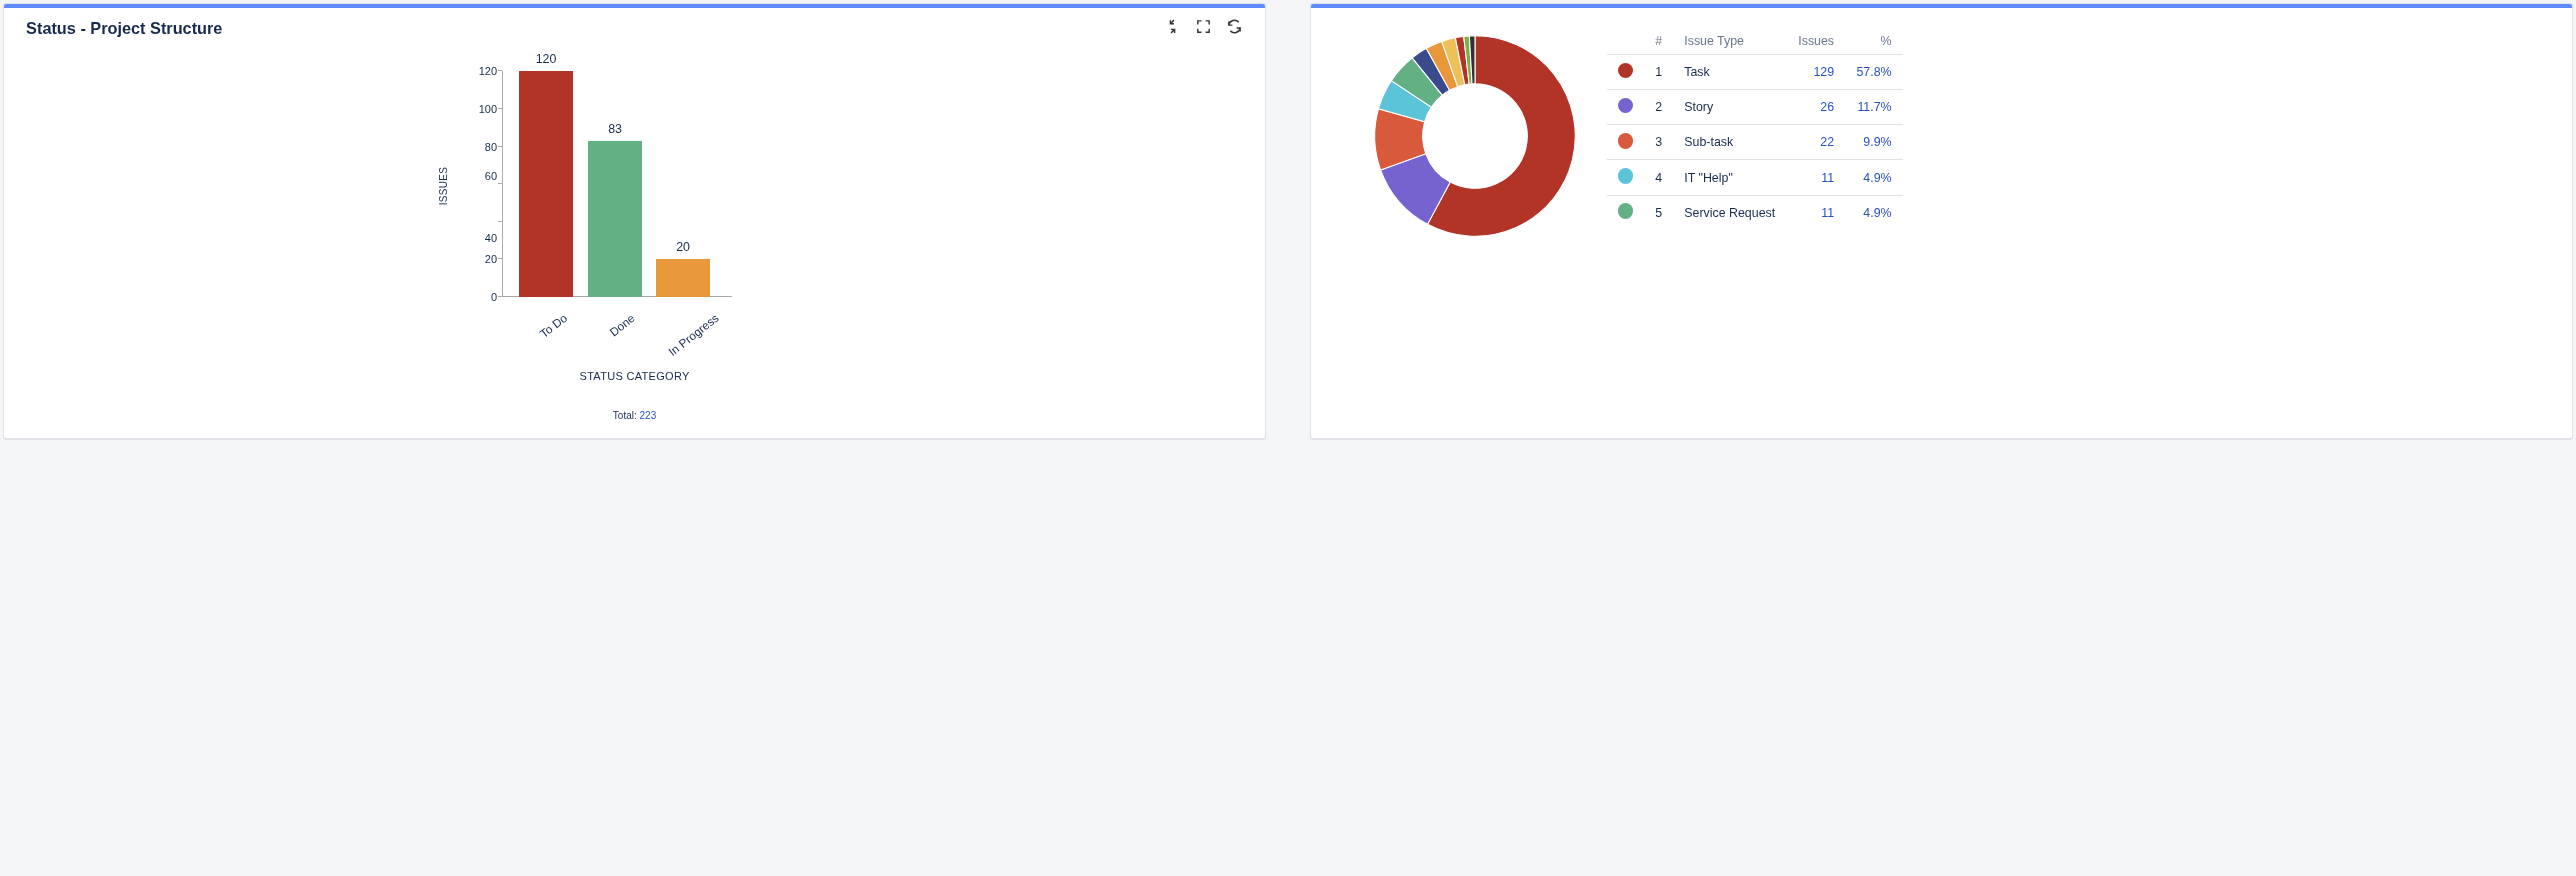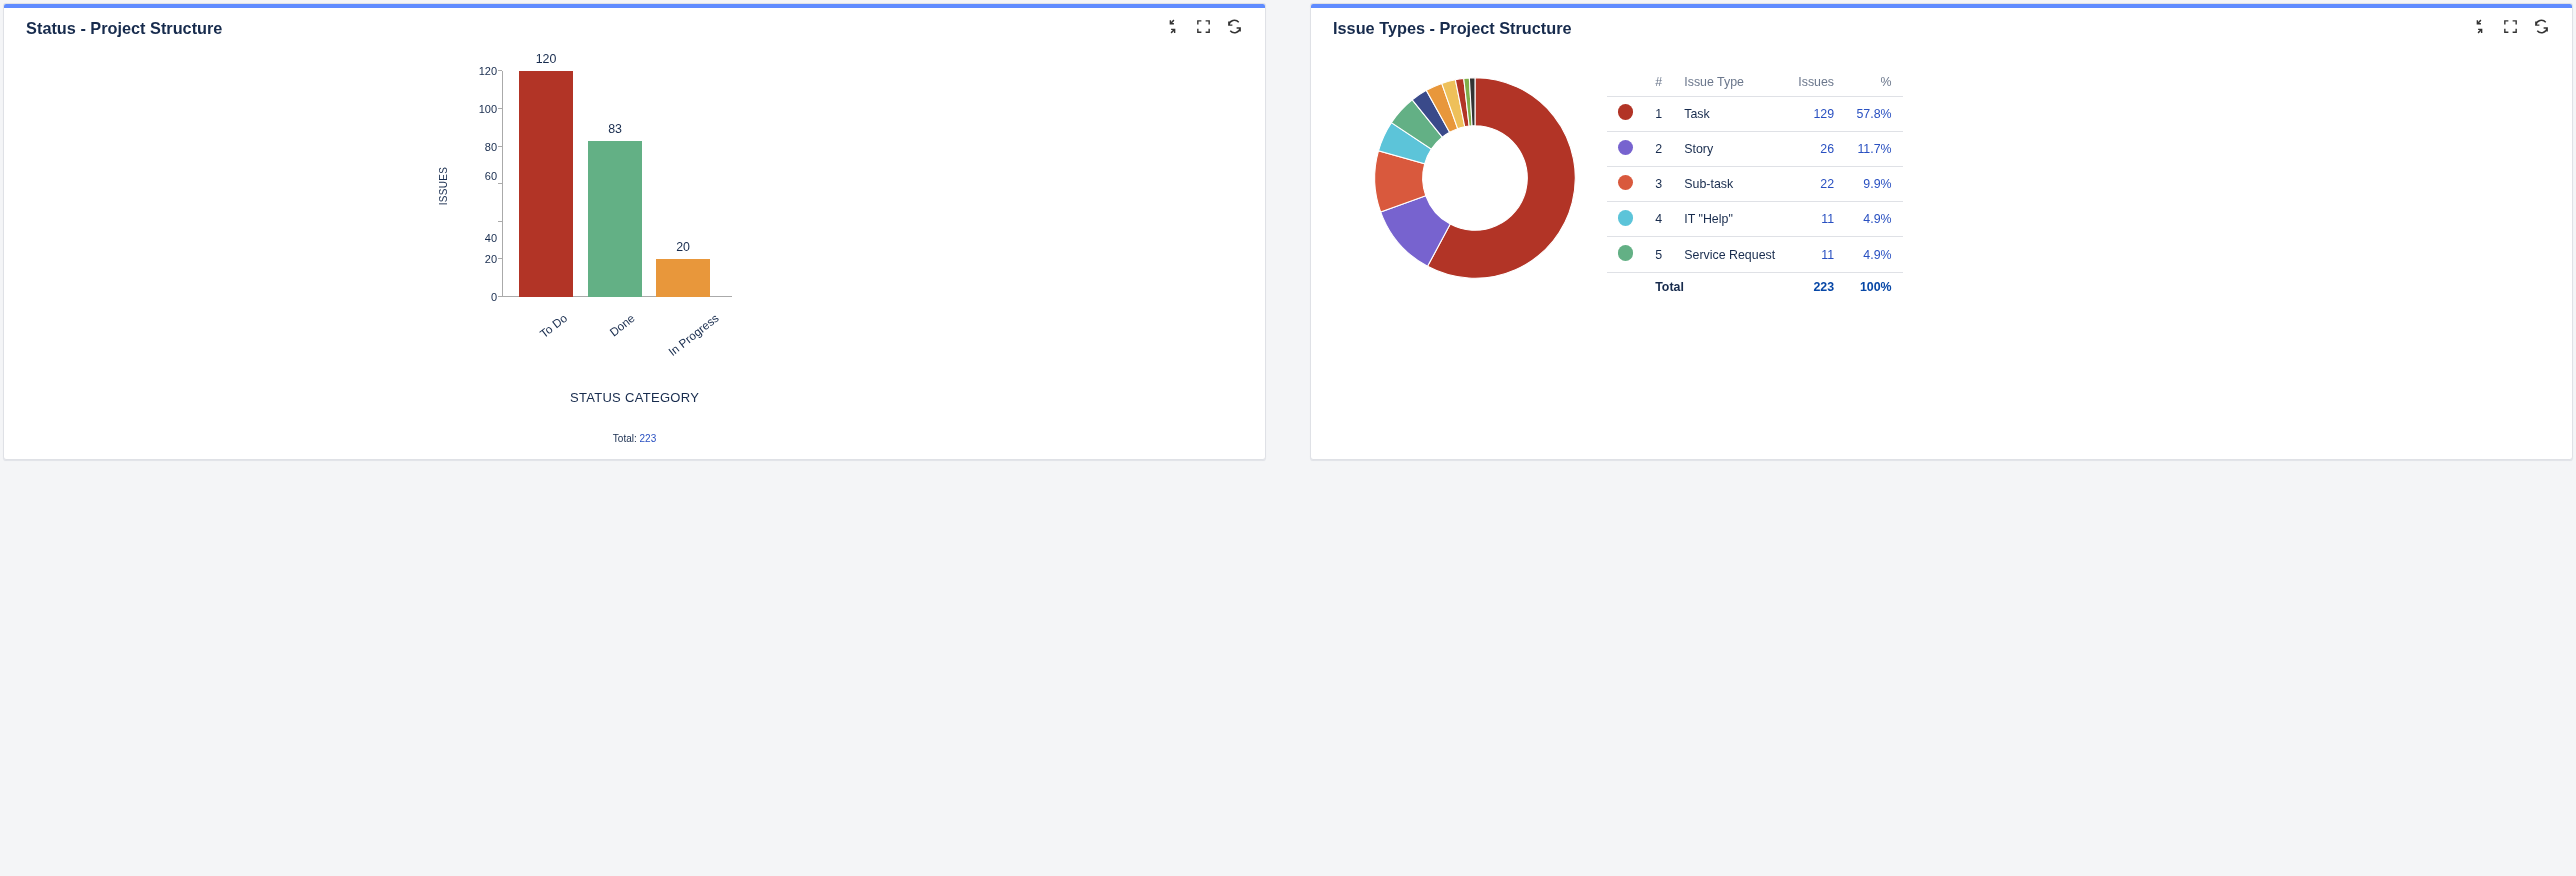--- a/index.html
+++ b/index.html
@@ -44,21 +44,21 @@
   }
   .bar-area{position:absolute;left:54px;right:0;top:17px;bottom:22px;}
   .bar-axis-y{position:absolute;left:0;top:0;bottom:0;width:0.8px;background:#aaa;}
   .bar-axis-x{position:absolute;left:0;right:89px;bottom:0;height:0.8px;background:#aaa;}
   .bar-tick{position:absolute;left:-36px;width:31px;text-align:right;font-size:11px;color:var(--ink);transform:translateY(50%);}
   .bar-tickmark{position:absolute;left:-3.9px;width:3.9px;height:0.8px;background:#aaa;}
   .bar-item{position:absolute;bottom:0;width:54px;}
   .bar-rect{position:absolute;left:0;right:0;bottom:0;}
   .bar-val{position:absolute;left:50%;transform:translate(-50%,-100%);top:0;font-size:12.4px;color:var(--ink);margin-top:-4.7px;}
   .bar-cat{position:absolute;top:100%;left:50%;white-space:nowrap;font-size:11.7px;color:var(--ink);transform:translateX(-50%) rotate(-38deg);transform-origin:top right;margin-top:14px;}
-  .bar-xlabel{margin-top:71px;font-size:13px;color:var(--ink);letter-spacing:0.3px;}
+  .bar-xlabel{margin-top:51px;font-size:11px;color:var(--ink);letter-spacing:0.3px;}
   .bar-total{margin-top:28px;font-size:10px;color:var(--ink);}
   .bar-total a{color:var(--link);text-decoration:none;}
 
   
   .dtwrap{display:flex;align-items:flex-start;gap:23px;padding:15.6px 7.8px 7.8px 39px;}
   .donut-svg{width:218px;height:218px;}
   .tbl{border-collapse:collapse;font-size:12.4px;min-width:296px;}
   .tbl th{text-align:left;font-weight:400;color:var(--muted);padding:6.2px 11px;border-bottom:0.8px solid var(--border);}
   .tbl td{padding:7.8px 11px;border-bottom:0.8px solid var(--border);vertical-align:middle;}
   .tbl tr:last-child td{border-bottom:none;}
@@ -137,40 +137,20 @@
         </div>
         <div class="bar-xlabel">STATUS CATEGORY</div>
         <div class="bar-total">
           <span>Total: </span><a href="#">223</a>
         </div>
       </div>
     </div>
   </div>
 
   <div class="card">
-    <div class="card-head">
-      <div class="card-title">Issue Types - Project Structure</div>
-      <div class="card-actions">
-        <span>
-          <svg viewBox="0 0 24 24">
-              <path d="M14 3l-5 5M9 3v5h5M10 21l5-5M15 21v-5h-5"></path>
-            </svg>
-        </span>
-        <span>
-          <svg viewBox="0 0 24 24">
-              <path d="M4 9V4h5M20 9V4h-5M4 15v5h5M20 15v5h-5"></path>
-            </svg>
-        </span>
-        <span>
-          <svg viewBox="0 0 24 24">
-              <path d="M4 5v5h5M4 10a8 8 0 0 1 14-4M20 19v-5h-5M20 14a8 8 0 0 1-14 4"></path>
-            </svg>
-        </span>
-      </div>
-    </div>
     <div class="card-body">
       <div class="dtwrap">
         <svg class="donut-svg" id="donut-svg" viewBox="0 0 200 200">
             <path d="M 100 8 A 92 92 0 1 1 56.45300492237124 181.04109586937346 L 77.27982865515021 142.28231088836876 A 48 48 0 1 0 100 52 Z" fill="#b23426" stroke="#fff" stroke-width="1"></path>
             <path d="M 56.45300492237124 181.04109586937346 A 92 92 0 0 1 13.425806012926358 131.12730209138823 L 54.830855311092016 116.24033152594168 A 48 48 0 0 0 77.27982865515021 142.28231088836876 Z" fill="#7763cf" stroke="#fff" stroke-width="1"></path>
             <path d="M 13.425806012926358 131.12730209138823 A 92 92 0 0 1 11.449722002079739 75.04307177373308 L 53.79985495760682 86.9789939689042 A 48 48 0 0 0 54.830855311092016 116.24033152594168 Z" fill="#d9593d" stroke="#fff" stroke-width="1"></path>
             <path d="M 11.449722002079739 75.04307177373308 A 92 92 0 0 1 23.28051732805983 49.224799571544075 L 59.97244382333556 73.5085910808056 A 48 48 0 0 0 53.79985495760682 86.9789939689042 Z" fill="#5cc4d9" stroke="#fff" stroke-width="1"></path>
             <path d="M 23.28051732805983 49.224799571544075 A 92 92 0 0 1 42.42206024486514 28.244994226506662 L 69.95933577992963 62.562605683394786 A 48 48 0 0 0 59.97244382333556 73.5085910808056 Z" fill="#63b085" stroke="#fff" stroke-width="1"></path>
             <path d="M 42.42206024486514 28.244994226506662 A 92 92 0 0 1 55.31566838636954 19.580409673742395 L 76.68643567984498 58.0419528732569 A 48 48 0 0 0 69.95933577992963 62.562605683394786 Z" fill="#3a4a8a" stroke="#fff" stroke-width="1"></path>
             <path d="M 55.31566838636954 19.580409673742395 A 92 92 0 0 1 69.48328762105419 13.208697062547245 L 84.07823701968044 54.71758107611161 A 48 48 0 0 0 76.68643567984498 58.0419528732569 Z" fill="#e8973b" stroke="#fff" stroke-width="1"></path>
@@ -218,26 +198,20 @@
                 <td class="num td-right">11</td>
                 <td class="num td-right">4.9%</td>
               </tr>
               <tr>
                 <td><span class="dot" style="background:#63b085"></span></td>
                 <td>5</td>
                 <td>Service Request</td>
                 <td class="num td-right">11</td>
                 <td class="num td-right">4.9%</td>
               </tr>
-              <tr class="trow-total">
-                <td></td>
-                <td colspan="2">Total</td>
-                <td class="num td-right">223</td>
-                <td class="num td-right">100%</td>
-              </tr>
             </tbody>
         </table>
       </div>
     </div>
   </div>
 
 </div>
 
 
 </body></html>

